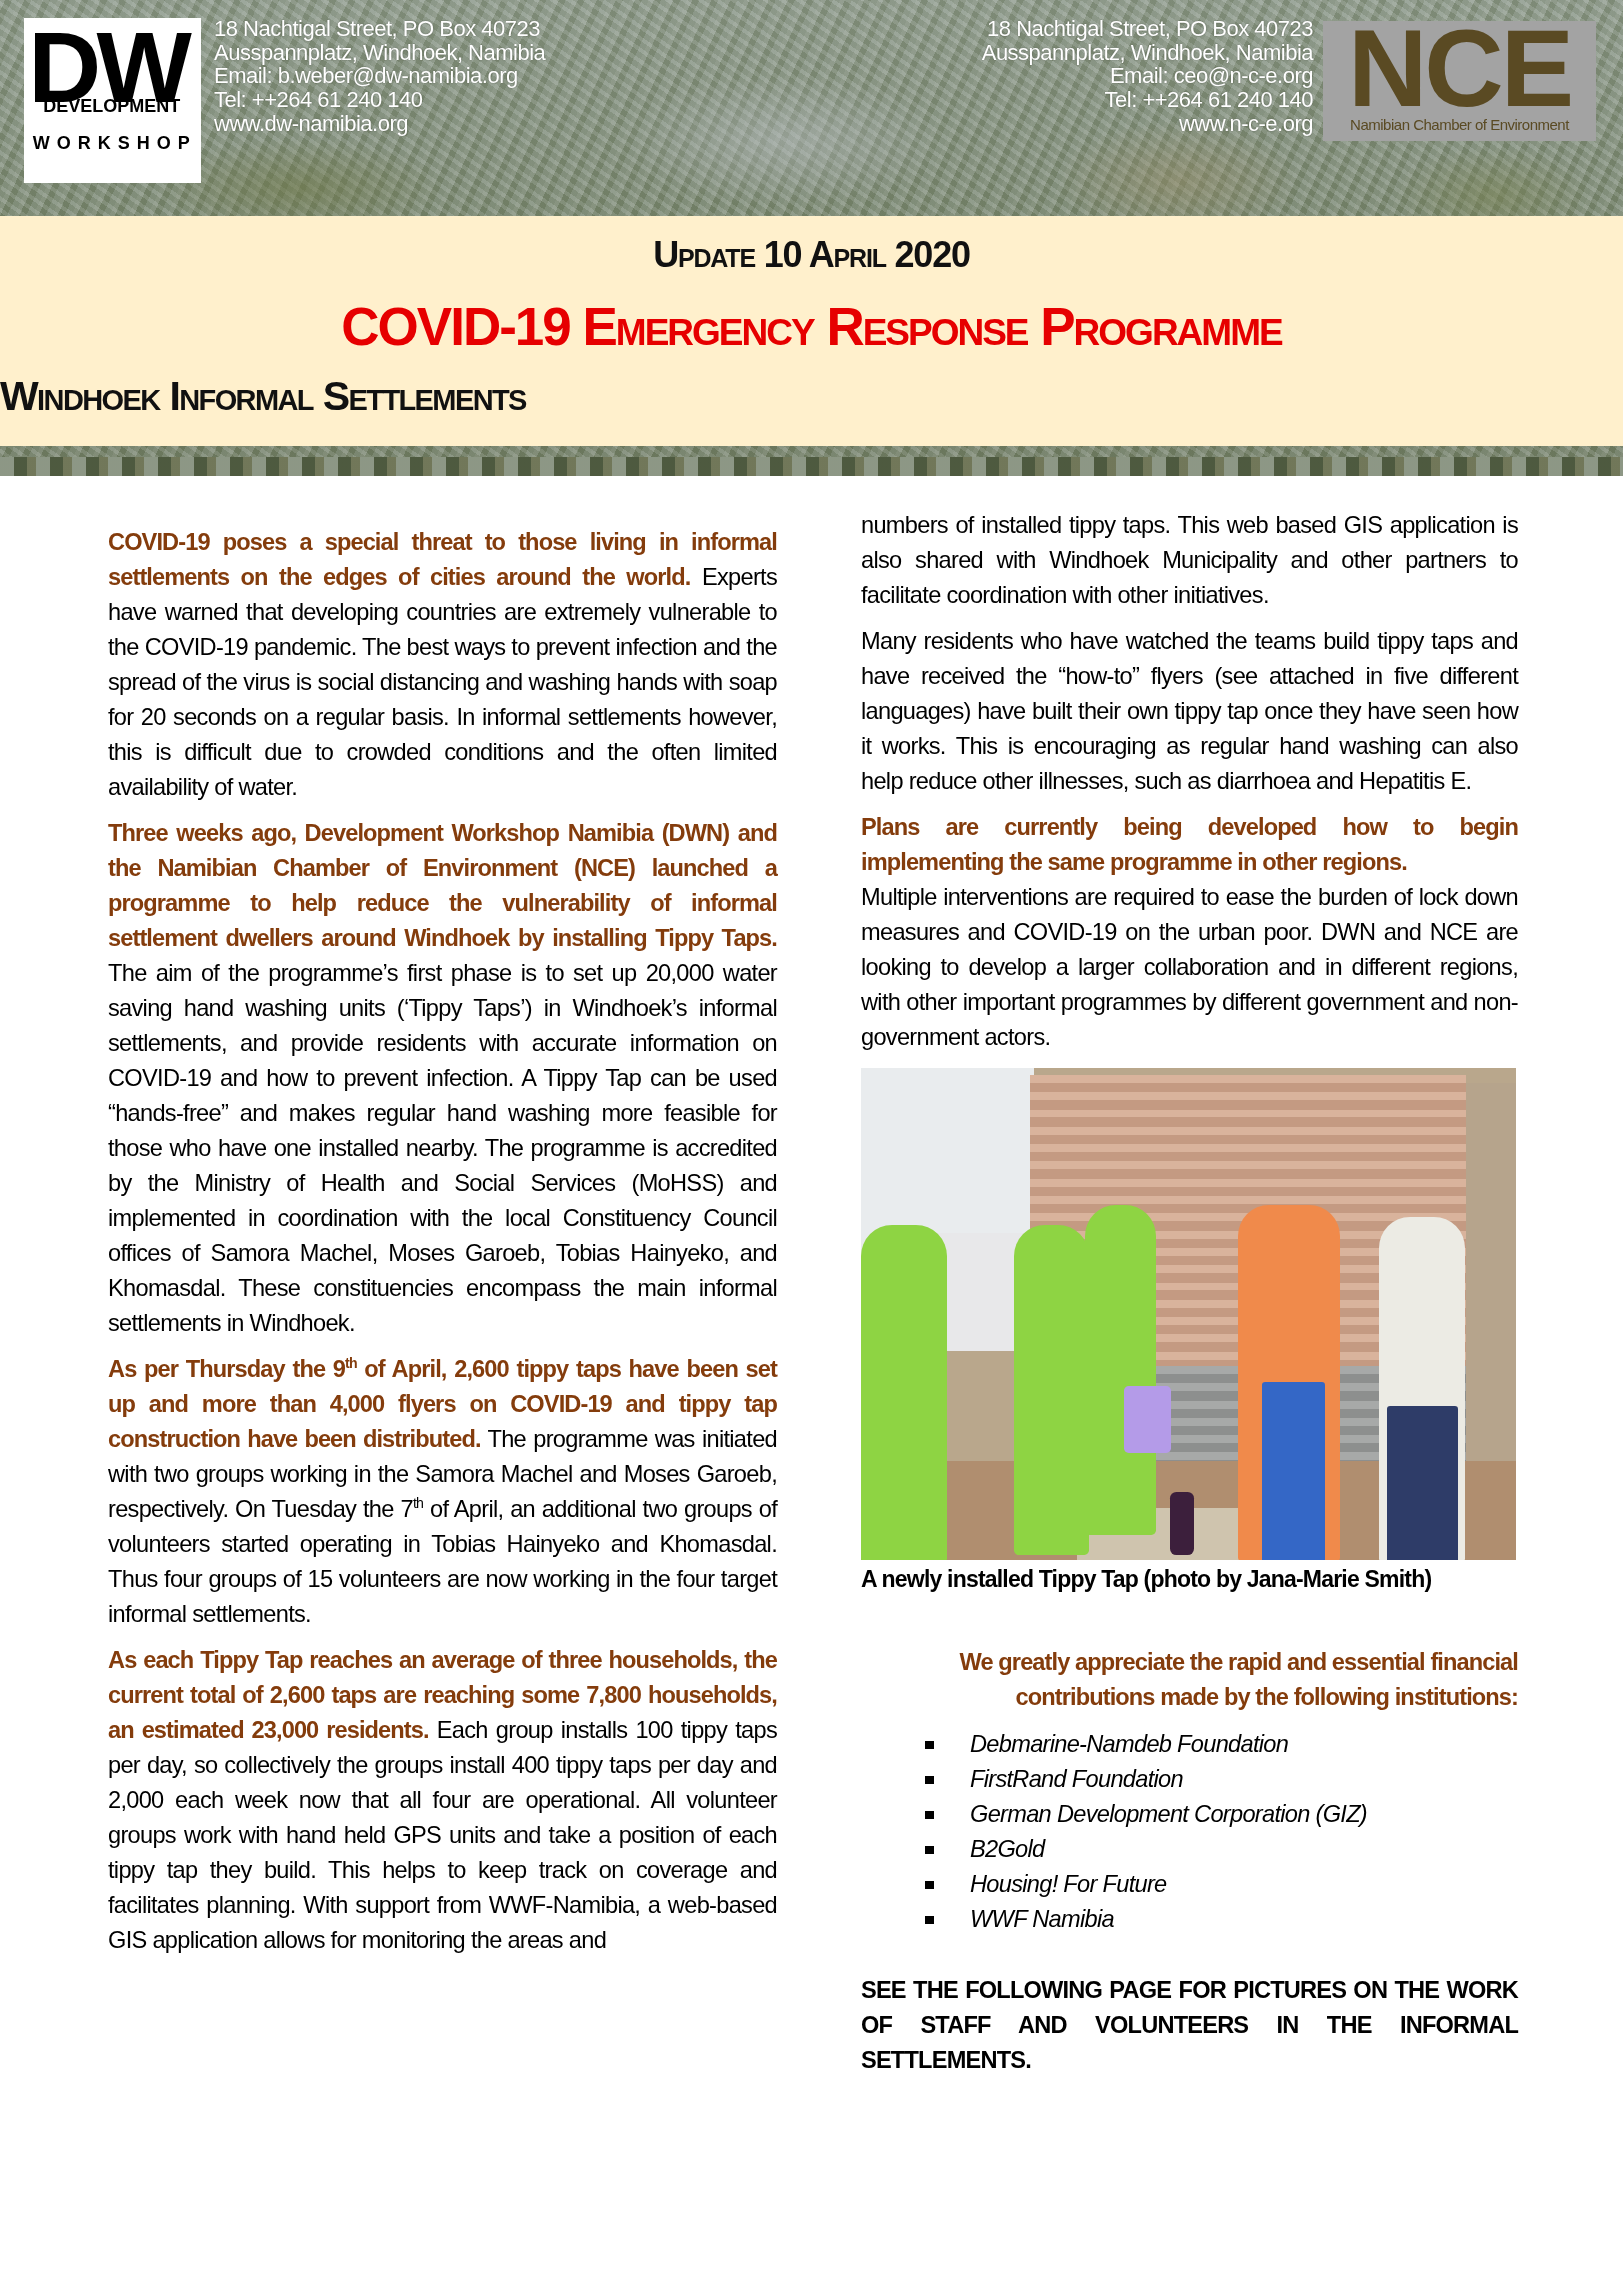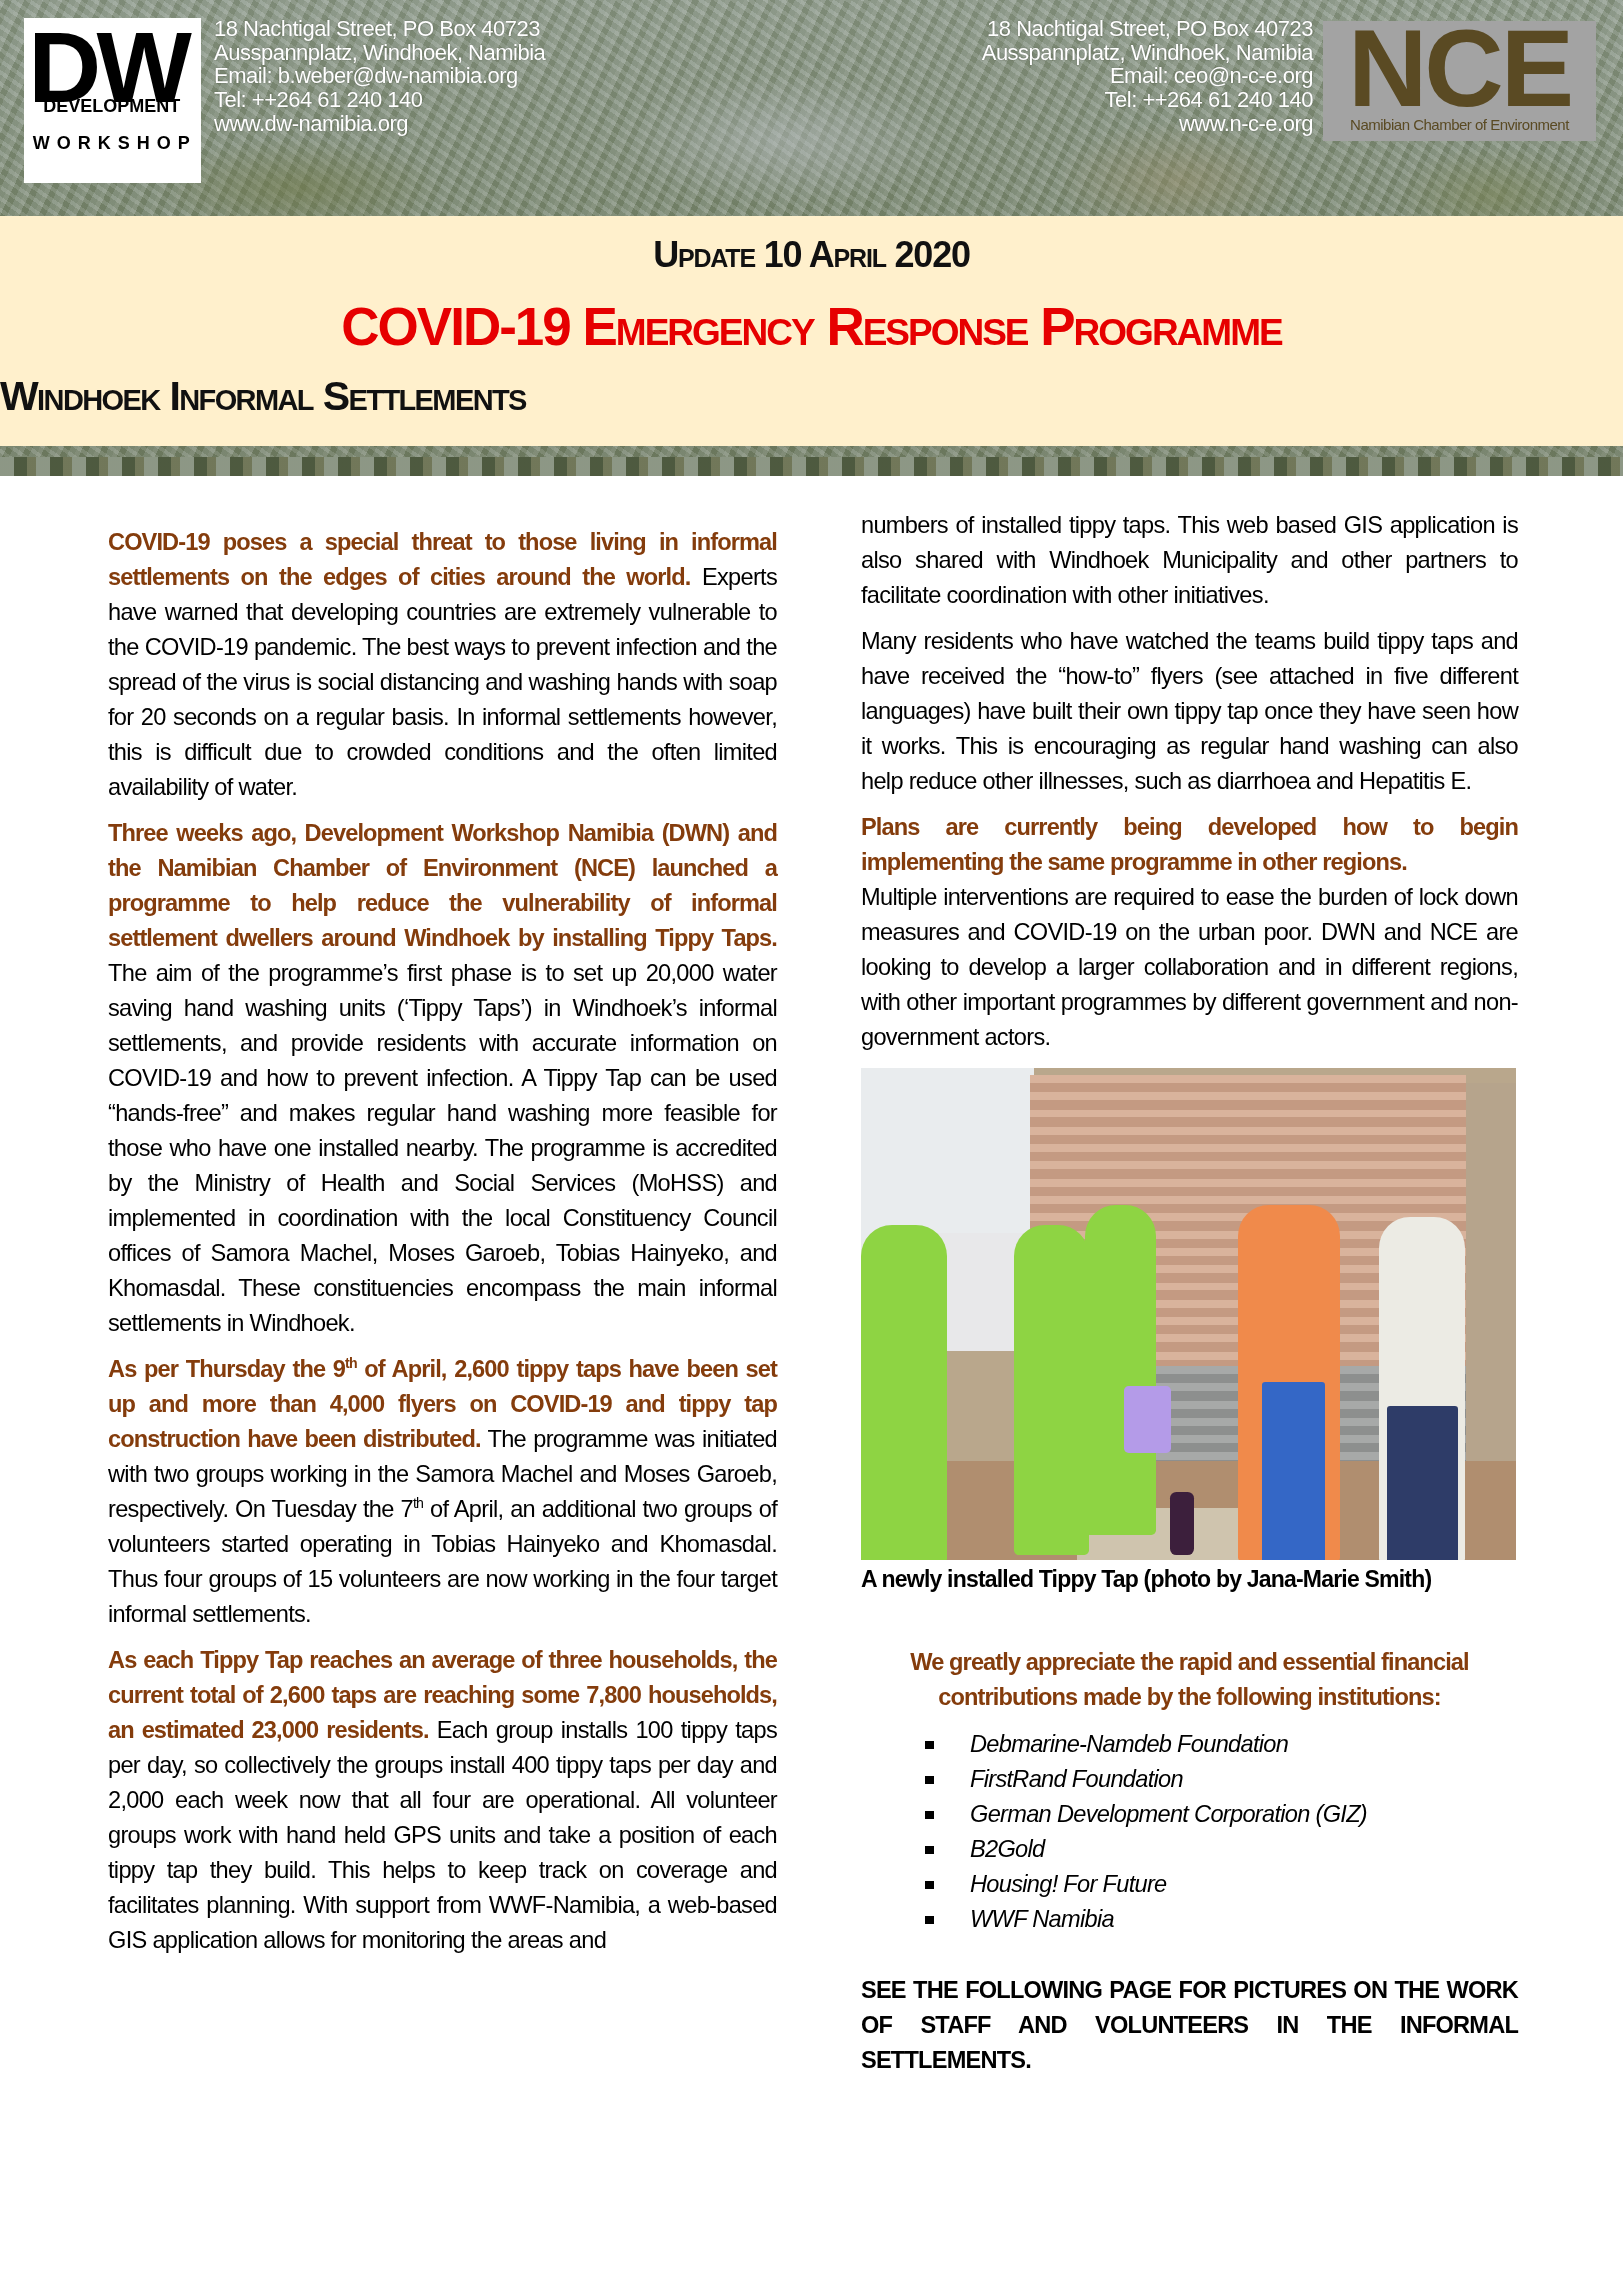--- a/index.html
+++ b/index.html
@@ -85,21 +85,21 @@
   .photo .p3 { left:224px; top:137px; width:71px; height:330px; background:#8ed443; }
   .photo .p4 { left:377px; top:137px; width:102px; height:357px; background:#f08a4b; }
   .photo .p4b { left:401px; top:314px; width:63px; height:181px; background:#3467c6; border-radius:3.1px; }
   .photo .p5 { left:518px; top:149px; width:86px; height:346px; background:#ecebe4; }
   .photo .p5b { left:526px; top:338px; width:71px; height:157px; background:#2e3c68; border-radius:3.1px; }
   .photo .jug { position:absolute; left:263px; top:318px; width:47px; height:67px; background:#b49be8; border-radius:4.7px; }
   .photo .bottle { position:absolute; left:309px; top:424px; width:23.6px; height:63px; background:#3c1f3c; border-radius:6.3px; }
 
   .caption { font-weight:bold; font-size:23px; line-height:31px; margin-top:4.7px; letter-spacing:-0.8px; color:#000; text-align:left; }
   .thanks { margin-top:50px; }
-  .thanks-head { color:#843c0c; font-weight:bold; letter-spacing:-0.9px; text-align:center;margin-top:47px; }
+  .thanks-head { color:#843c0c; font-weight:bold; letter-spacing:-0.9px; text-align:right;margin-top:47px; }
   .donors { list-style:none; margin:12px; padding:0;font-style:italic; }
   .donors li { position:relative; padding-left:97px; line-height:35px; text-align:left; }
   .donors .bullet { position:absolute; left:52px; top:13.4px; width:8.6px; height:8.6px; background:#000; }
   .see-more { margin-top:36px; font-weight:bold; text-transform:uppercase; letter-spacing:-0.8px; text-align:justify; }
 </style>
 </head>
 <body>
 
 <div class="hdr-photo"></div>
 <div class="hdr-strip-shade"></div>

